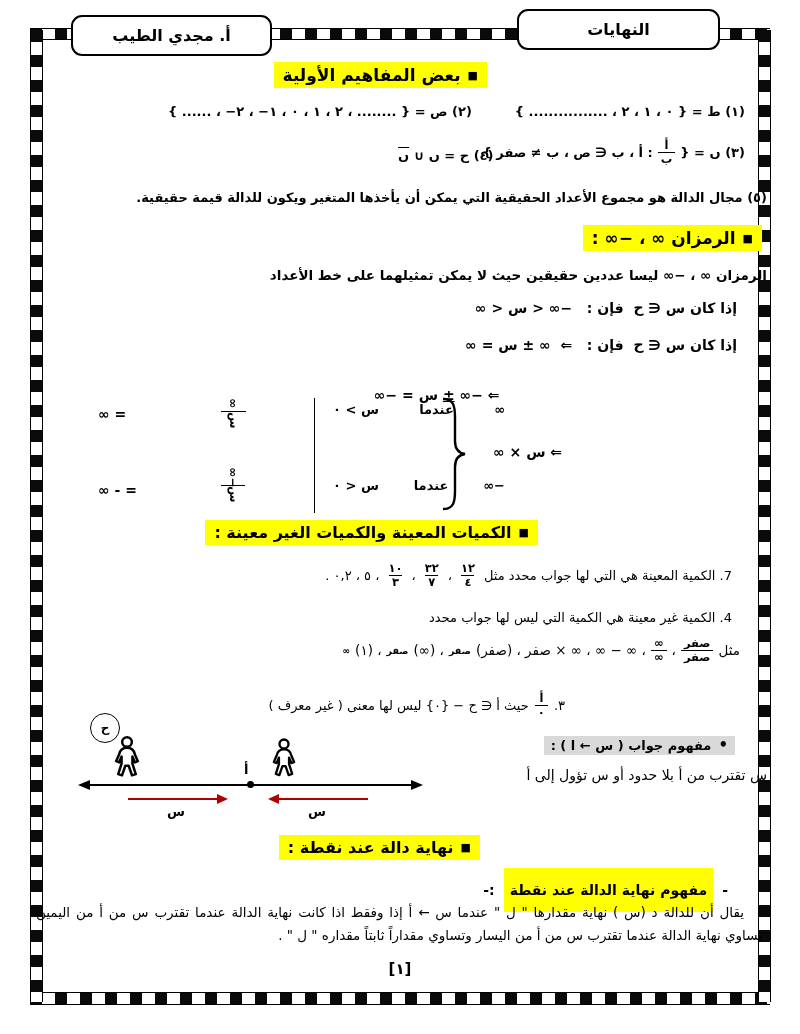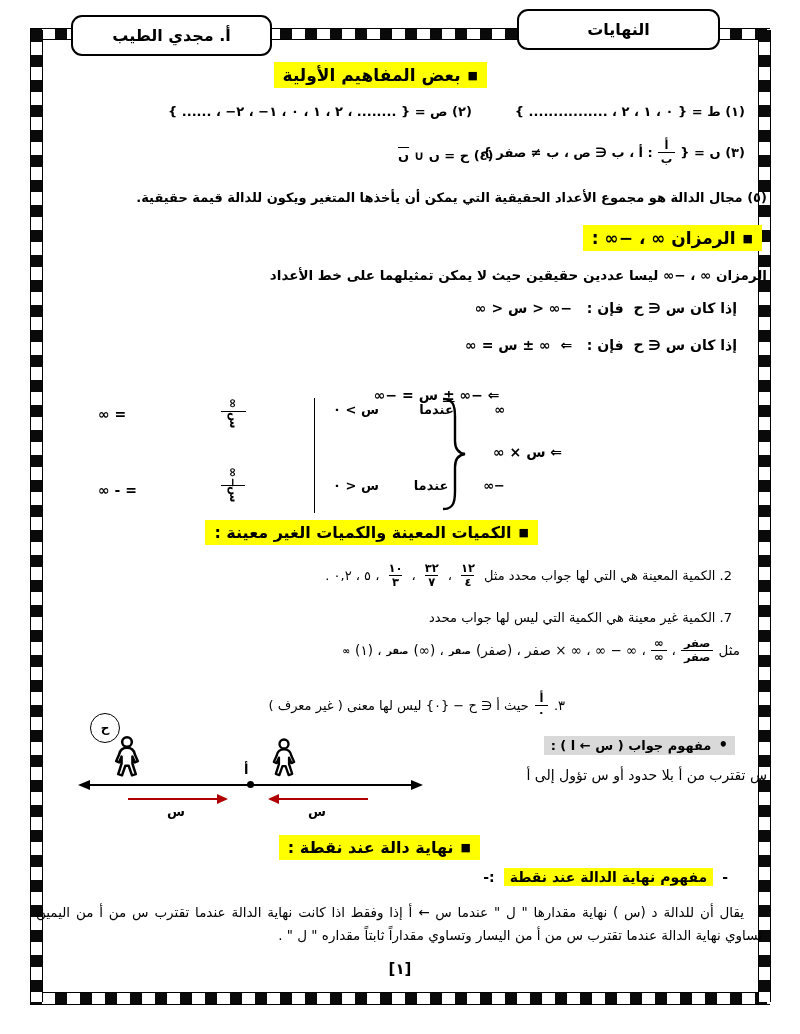--- a/index.html
+++ b/index.html
@@ -123,39 +123,39 @@
     <div class="abs b pre" style="left:10px;top:12px;font-size:14px;direction:rtl;">= ∞</div>
     <div class="abs b pre" style="left:10px;top:88px;font-size:14px;direction:rtl;">= - ∞</div>
   </div>
 
   <div class="abs hd yellow" style="right:262px;top:520px;font-size:16px;">
     <span class="bullet-sq">■</span>
     <span>الكميات المعينة والكميات الغير معينة :</span>
   </div>
 
   <div class="abs row" style="right:68px;top:562px;font-size:13px;gap:6px;">
-    <span>2. الكمية المعينة هي التي لها جواب محدد مثل</span>
+    <span>7. الكمية المعينة هي التي لها جواب محدد مثل</span>
     <span class="frac">
       <span class="num">١٢</span>
       <span class="den">٤</span>
     </span>
     <span>،</span>
     <span class="frac">
       <span class="num">٣٢</span>
       <span class="den">٧</span>
     </span>
     <span>،</span>
     <span class="frac">
       <span class="num">١٠</span>
       <span class="den">٣</span>
     </span>
     <span class="pre">، ٥ ، ٠,٢ .</span>
   </div>
 
-  <div class="abs" style="right:68px;top:610px;font-size:13px;">7. الكمية غير معينة هي الكمية التي ليس لها جواب محدد</div>
+  <div class="abs" style="right:68px;top:610px;font-size:13px;">4. الكمية غير معينة هي الكمية التي ليس لها جواب محدد</div>
 
   <div class="abs row" style="right:60px;top:637px;font-size:13.5px;gap:5px;">
     <span>مثل</span>
     <span class="frac">
       <span class="num">صفر</span>
       <span class="den">صفر</span>
     </span>
     <span>،</span>
     <span class="frac">
       <span class="num">∞</span>
@@ -214,21 +214,21 @@
     <div class="abs lbl" style="left:253px;top:99px;">س</div>
   </div>
 
   <div class="abs hd yellow" style="right:320px;top:835px;font-size:16px;">
     <span class="bullet-sq">■</span>
     <span>نهاية دالة عند نقطة :</span>
   </div>
 
   <div class="abs row b" style="right:72px;top:868px;font-size:14px;gap:9px;">
     <span>-</span>
-    <span class="yellow" style="padding:1px 6px;">مفهوم نهاية الدالة عند نقطة</span>
+    <span class="yellow" style="padding:14px 6px;">مفهوم نهاية الدالة عند نقطة</span>
     <span>:-</span>
   </div>
 
   <div class="abs" style="left:36px;top:901px;width:726px;font-size:13.5px;line-height:23px;text-align:justify;text-indent:18px;">يقال أن للدالة د (س ) نهاية مقدارها " ل " عندما س ← أ إذا وفقط اذا كانت نهاية الدالة عندما تقترب س من أ من اليمين تساوي نهاية الدالة عندما تقترب س من أ من اليسار وتساوي مقداراً ثابتاً مقداره " ل " .</div>
 
   <div class="abs b" style="left:0;top:960px;width:100%;text-align:center;font-size:15px;direction:ltr;">[١]</div>
 
 </div>
 
 </body></html>

